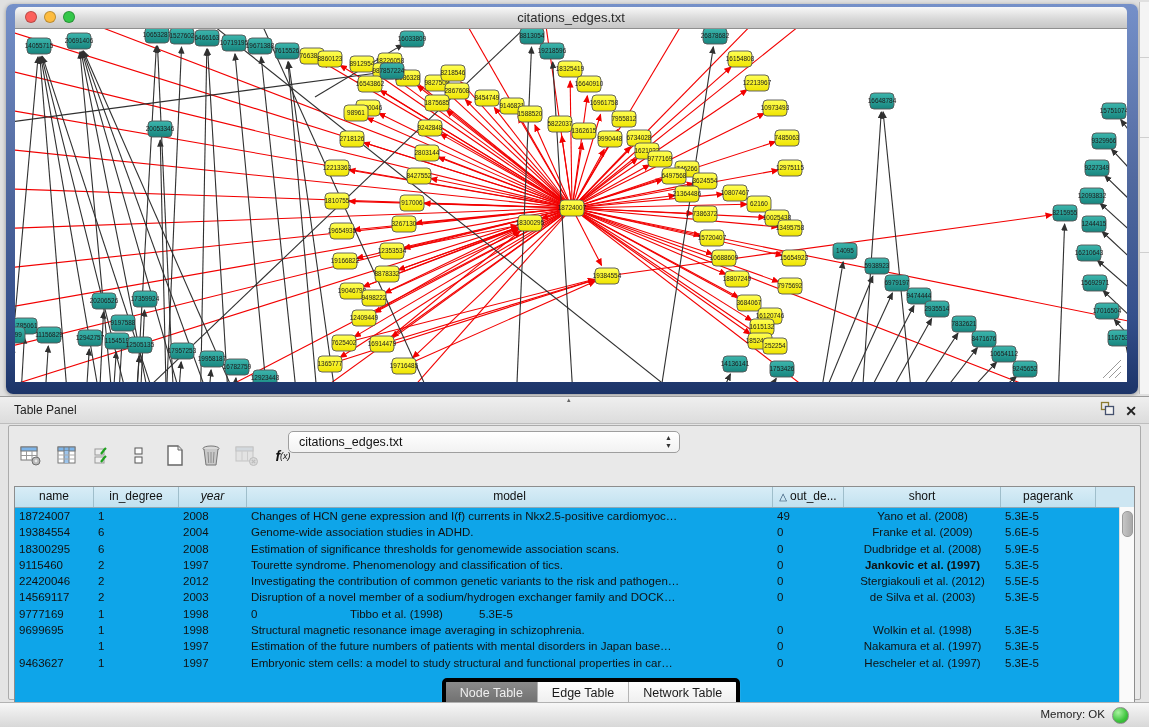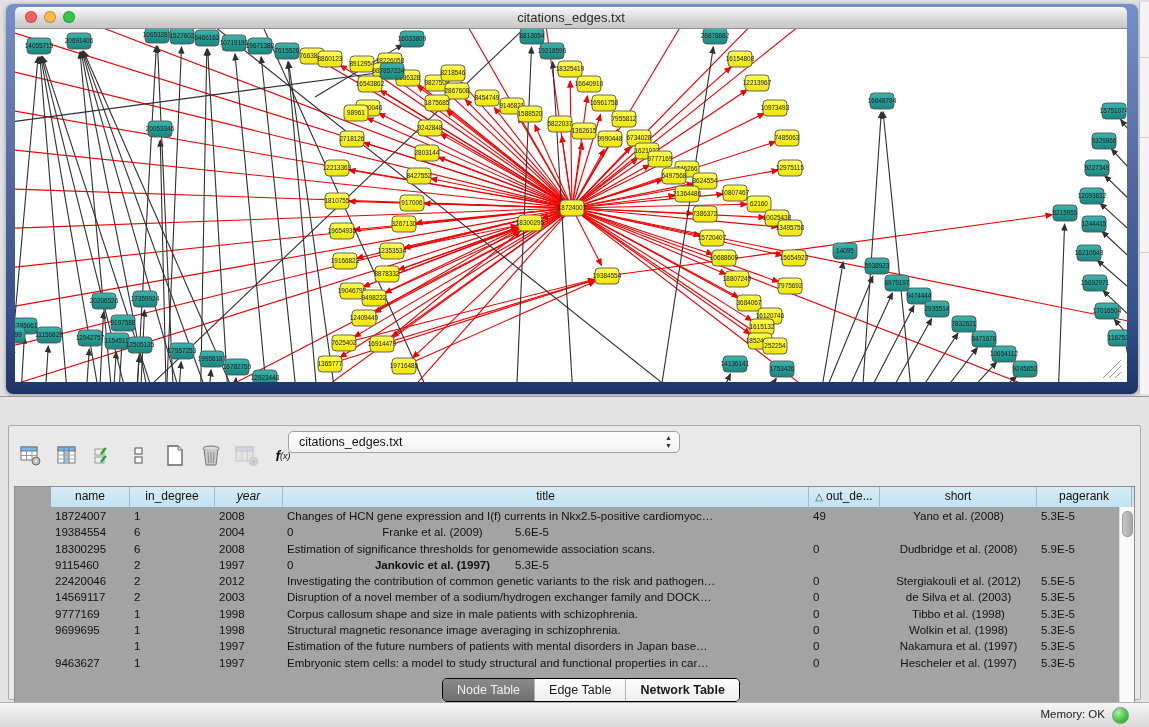--- a/index.html
+++ b/index.html
@@ -63,21 +63,21 @@
     background:linear-gradient(180deg,#ffffff,#f2f2f2);
     border:1px solid #9e9e9e;border-radius:5px;box-sizing:border-box;
     font-size:12.5px;color:#111;line-height:20px;padding-left:10px;
   }
   .combo .arrows{
     position:absolute;right:7px;top:2px;font-size:7px;line-height:8px;color:#333;text-align:center;
   }
   
   .tbl-wrap{
     position:absolute;left:5px;right:5px;top:60px;height:221px;
-    background:#a3a3a3;border:1px solid #8d8d8d;box-sizing:border-box;overflow:hidden;padding-left:36px;
+    background:#0ea5e9;border:1px solid #8d8d8d;box-sizing:border-box;overflow:hidden;
   }
   .tbl-header{display:flex;height:20px;background:#cde6f2;border-bottom:1px solid #8fa8b5;}
   .th{
     box-sizing:border-box;border-right:1px solid #9fbecb;
     font-size:12px;color:#111;text-align:center;line-height:19px;
     overflow:hidden;white-space:nowrap;
     background:linear-gradient(180deg,#d8edf7,#c2e1ef);
   }
   .th .sort{color:#246;font-size:10px;margin-right:3px;}
   .tbl-body .tr{display:flex;height:16.3px;}
@@ -91,27 +91,27 @@
     background:#fafafa;border-left:1px solid #dedede;
   }
   .vthumb{
     position:absolute;left:2px;top:4px;width:9px;height:24px;
     background:linear-gradient(90deg,#c6c6c6,#a8a8a8);border-radius:5px;border:1px solid #9b9b9b;
   }
   
   .tabs{
     position:absolute;left:0;right:0;top:252px;display:flex;justify-content:center;
   }
-  .tabgroup{display:flex;border:1px solid #000000;border-radius:5px;overflow:hidden;
+  .tabgroup{display:flex;border:4px solid #000000;border-radius:5px;overflow:hidden;
     box-shadow:0 1px 1px rgba(255,255,255,.7);margin-left:33px;}
   .tab{
     font-size:12.5px;padding:3px 14px;background:linear-gradient(180deg,#fdfdfd,#eeeeee);
     color:#1a1a1a;border-right:1px solid #b5b5b5;line-height:16px;
   }
-  .tab:last-child{border-right:none;font-weight:bold;}
+  .tab:last-child{border-right:none;}
   .tab.sel{background:linear-gradient(180deg,#8b8b8b,#6f6f6f);color:#efefef;}
   
   .status-bar{
     position:absolute;left:0;bottom:0;width:1149px;height:24px;
     background:linear-gradient(180deg,#f7f7f7,#d8d8d8);
     border-top:1px solid #b2b2b2;
   }
   .mem-label{position:absolute;right:44px;top:5px;font-size:11.5px;color:#222;}
   .mem-dot{
     position:absolute;right:20px;top:4px;width:15px;height:15px;border-radius:50%;
@@ -807,20 +807,33 @@
       </svg>
   </div>
 </div>
 <div class="right-strip">
   <div class="hline" style="top:55px"></div>
   <div class="hline" style="top:135px"></div>
   <div class="hline" style="top:250px"></div>
 </div>
 
 <div class="table-panel">
+  <div class="tp-header">
+    <span class="splitter-grip">▴</span>
+    <span class="tp-title">Table Panel</span>
+    <div class="tp-icons">
+      <span>
+        <svg width="15" height="15" viewBox="0 0 15 15">
+          <rect x="1.5" y="1.5" width="7" height="7" fill="none" stroke="#8a7a30" stroke-width="1.3"></rect>
+          <rect x="5.5" y="5.5" width="8" height="8" fill="#f2f2f2" stroke="#44506e" stroke-width="1.3"></rect>
+        </svg>
+      </span>
+      <span class="close-x">✕</span>
+    </div>
+  </div>
 
   <div class="tp-body">
 
     <div class="toolbar">
       <span class="tb-icon">
         <svg width="22" height="22" viewBox="0 0 22 22">
           <rect x="1" y="2" width="16" height="13" fill="#fff" stroke="#777"></rect>
           <rect x="1" y="2" width="16" height="4" fill="#7db4e8" stroke="#777"></rect>
           <line x1="6.5" y1="6" x2="6.5" y2="15" stroke="#999"></line>
             <line x1="12" y1="6" x2="12" y2="15" stroke="#999"></line>
@@ -884,56 +897,58 @@
     <div class="combo">
       <span>citations_edges.txt</span>
       <span class="arrows">▲<br>▼</span>
     </div>
 
     <div class="tbl-wrap">
       <div class="tbl-header" id="tbl-header">
           <div class="th" style="width: 79px;">name</div>
           <div class="th" style="width: 85px;">in_degree</div>
           <div class="th" style="width: 68px; font-style: italic;">year</div>
-          <div class="th" style="width: 526px;">title</div>
+          <div class="th" style="width: 526px;">model</div>
           <div class="th" style="width: 71px;"><span class="sort">△</span>out_de...</div>
           <div class="th" style="width: 157px;">short</div>
           <div class="th" style="width: 95px;">pagerank</div>
         </div>
       <div class="tbl-body" id="tbl-body">
           <div class="tr">
             <div class="td" style="width: 79px;">18724007</div>
             <div class="td" style="width: 85px;">1</div>
             <div class="td" style="width: 68px;">2008</div>
             <div class="td" style="width: 526px;">Changes of HCN gene expression and I(f) currents in Nkx2.5-positive cardiomyoc…</div>
             <div class="td" style="width: 71px;">49</div>
             <div class="td center" style="width: 157px;">Yano et al. (2008)</div>
             <div class="td" style="width: 95px;">5.3E-5</div>
           </div>
           <div class="tr">
             <div class="td" style="width: 79px;">19384554</div>
             <div class="td" style="width: 85px;">6</div>
             <div class="td" style="width: 68px;">2004</div>
+            <div class="td" style="width: 526px;">Genome-wide association studies in ADHD.</div>
             <div class="td" style="width: 71px;">0</div>
             <div class="td center" style="width: 157px;">Franke et al. (2009)</div>
             <div class="td" style="width: 95px;">5.6E-5</div>
           </div>
           <div class="tr">
             <div class="td" style="width: 79px;">18300295</div>
             <div class="td" style="width: 85px;">6</div>
             <div class="td" style="width: 68px;">2008</div>
             <div class="td" style="width: 526px;">Estimation of significance thresholds for genomewide association scans.</div>
             <div class="td" style="width: 71px;">0</div>
             <div class="td center" style="width: 157px;">Dudbridge et al. (2008)</div>
             <div class="td" style="width: 95px;">5.9E-5</div>
           </div>
           <div class="tr">
             <div class="td" style="width: 79px;">9115460</div>
             <div class="td" style="width: 85px;">2</div>
             <div class="td" style="width: 68px;">1997</div>
+            <div class="td" style="width: 526px;">Tourette syndrome. Phenomenology and classification of tics.</div>
             <div class="td" style="width: 71px;">0</div>
             <div class="td center" style="width: 157px; font-weight: bold;">Jankovic et al. (1997)</div>
             <div class="td" style="width: 95px;">5.3E-5</div>
           </div>
           <div class="tr">
             <div class="td" style="width: 79px;">22420046</div>
             <div class="td" style="width: 85px;">2</div>
             <div class="td" style="width: 68px;">2012</div>
             <div class="td" style="width: 526px;">Investigating the contribution of common genetic variants to the risk and pathogen…</div>
             <div class="td" style="width: 71px;">0</div>
@@ -946,21 +961,20 @@
             <div class="td" style="width: 68px;">2003</div>
             <div class="td" style="width: 526px;">Disruption of a novel member of a sodium/hydrogen exchanger family and DOCK…</div>
             <div class="td" style="width: 71px;">0</div>
             <div class="td center" style="width: 157px;">de Silva et al. (2003)</div>
             <div class="td" style="width: 95px;">5.3E-5</div>
           </div>
           <div class="tr">
             <div class="td" style="width: 79px;">9777169</div>
             <div class="td" style="width: 85px;">1</div>
             <div class="td" style="width: 68px;">1998</div>
-            <div class="td" style="width: 526px;">Corpus callosum shape and size in male patients with schizophrenia.</div>
             <div class="td" style="width: 71px;">0</div>
             <div class="td center" style="width: 157px;">Tibbo et al. (1998)</div>
             <div class="td" style="width: 95px;">5.3E-5</div>
           </div>
           <div class="tr">
             <div class="td" style="width: 79px;">9699695</div>
             <div class="td" style="width: 85px;">1</div>
             <div class="td" style="width: 68px;">1998</div>
             <div class="td" style="width: 526px;">Structural magnetic resonance image averaging in schizophrenia.</div>
             <div class="td" style="width: 71px;">0</div>

